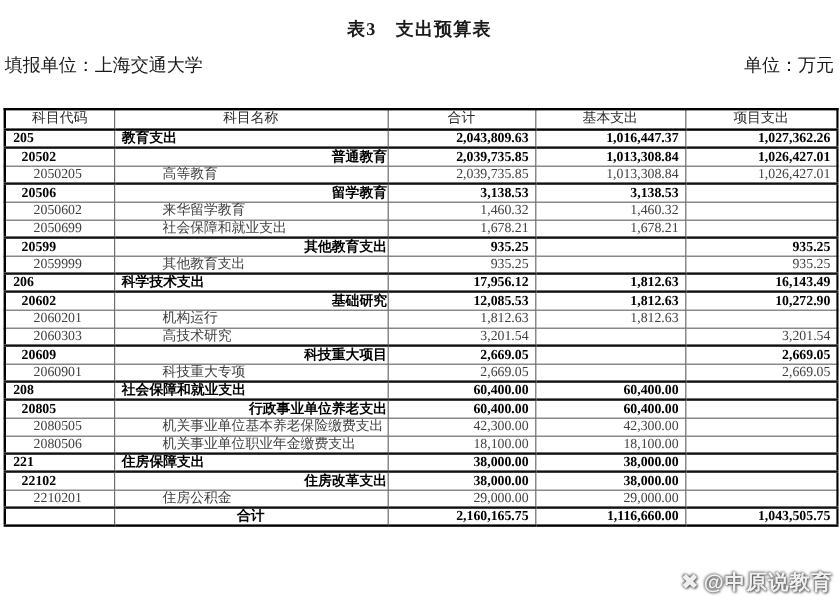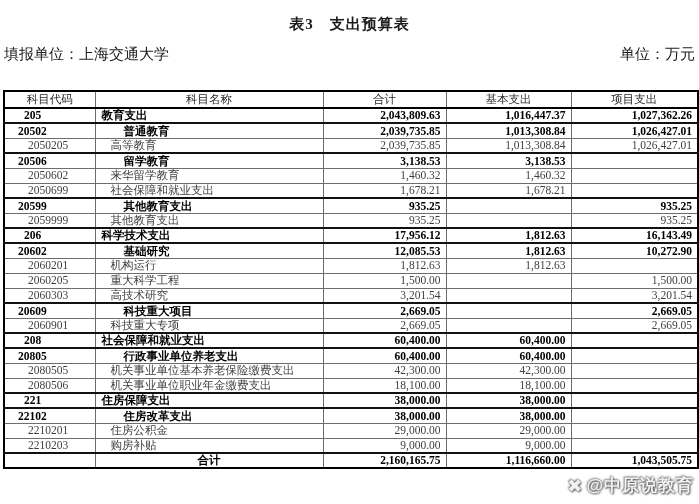--- a/index.html
+++ b/index.html
@@ -51,26 +51,26 @@
     font-weight: normal;
     color: #2a2a2a;
     text-align: center;
     border-bottom: 2px solid #000;
   }
   td.code { text-align: left; }
   td.name { text-align: left; }
   td.num  { text-align: right; padding-right: 5px; }
   tr.level-1 td, tr.level-2 td { font-weight: bold; color: #000; border-top: 2px solid #111; }
   tr.level-3 td { font-weight: normal; color: #3f3f3f; }
-  tr.level-1 td.code { padding-left: 19px; }
+  tr.level-1 td.code { padding-left: 6px; }
   tr.level-1 td.name { padding-left: 6px; }
   tr.level-2 td.code { padding-left: 13px; }
-  tr.level-2 td.name { padding-left: 28px; }
+  tr.level-2 td.name { padding-left: 28px; text-align: right; }
   tr.level-3 td.code { padding-left: 23px; }
-  tr.level-3 td.name { padding-left: 15px; }
+  tr.level-3 td.name { padding-left: 40px; }
   tr.level-total td { font-weight: bold; color: #000; border-top: 2px solid #111; }
   tr.level-total td.name { text-align: center; padding-left: 0; }
   .watermark {
     position: absolute;
     right: 5px;
     bottom: 7px;
     font-family: "Liberation Sans", "DejaVu Sans", sans-serif;
     font-size: 17px;
     font-weight: bold;
     letter-spacing: 1px;
@@ -184,27 +184,20 @@
           <td class="num">10,272.90</td>
         </tr>
         <tr class="level-3">
           <td class="code">2060201</td>
           <td class="name">机构运行</td>
           <td class="num">1,812.63</td>
           <td class="num">1,812.63</td>
           <td class="num"></td>
         </tr>
         <tr class="level-3">
-          <td class="code">2060205</td>
-          <td class="name">重大科学工程</td>
-          <td class="num">1,500.00</td>
-          <td class="num"></td>
-          <td class="num">1,500.00</td>
-        </tr>
-        <tr class="level-3">
           <td class="code">2060303</td>
           <td class="name">高技术研究</td>
           <td class="num">3,201.54</td>
           <td class="num"></td>
           <td class="num">3,201.54</td>
         </tr>
         <tr class="level-2">
           <td class="code">20609</td>
           <td class="name">科技重大项目</td>
           <td class="num">2,669.05</td>
@@ -258,27 +251,20 @@
           <td class="name">住房改革支出</td>
           <td class="num">38,000.00</td>
           <td class="num">38,000.00</td>
           <td class="num"></td>
         </tr>
         <tr class="level-3">
           <td class="code">2210201</td>
           <td class="name">住房公积金</td>
           <td class="num">29,000.00</td>
           <td class="num">29,000.00</td>
-          <td class="num"></td>
-        </tr>
-        <tr class="level-3">
-          <td class="code">2210203</td>
-          <td class="name">购房补贴</td>
-          <td class="num">9,000.00</td>
-          <td class="num">9,000.00</td>
           <td class="num"></td>
         </tr>
         <tr class="level-total">
           <td class="code"></td>
           <td class="name">合计</td>
           <td class="num">2,160,165.75</td>
           <td class="num">1,116,660.00</td>
           <td class="num">1,043,505.75</td>
         </tr>
       </tbody>

